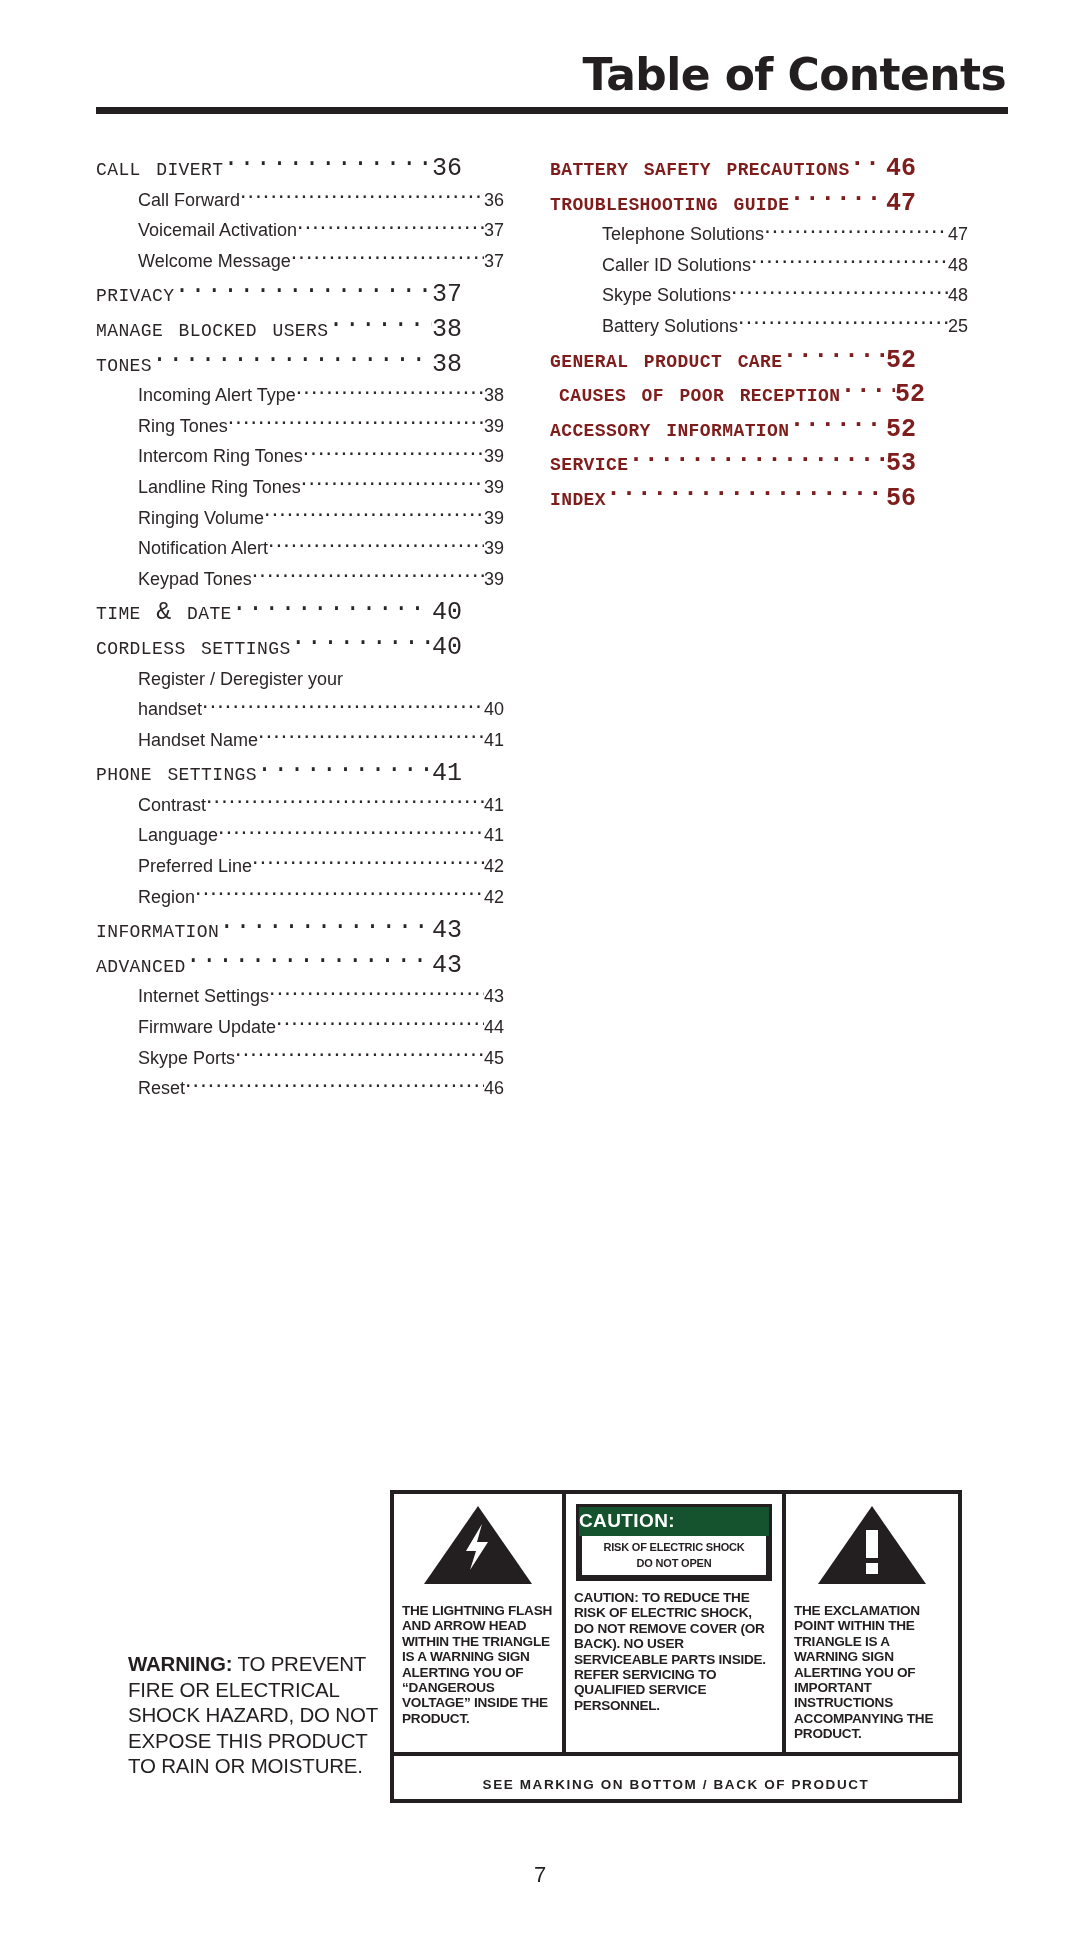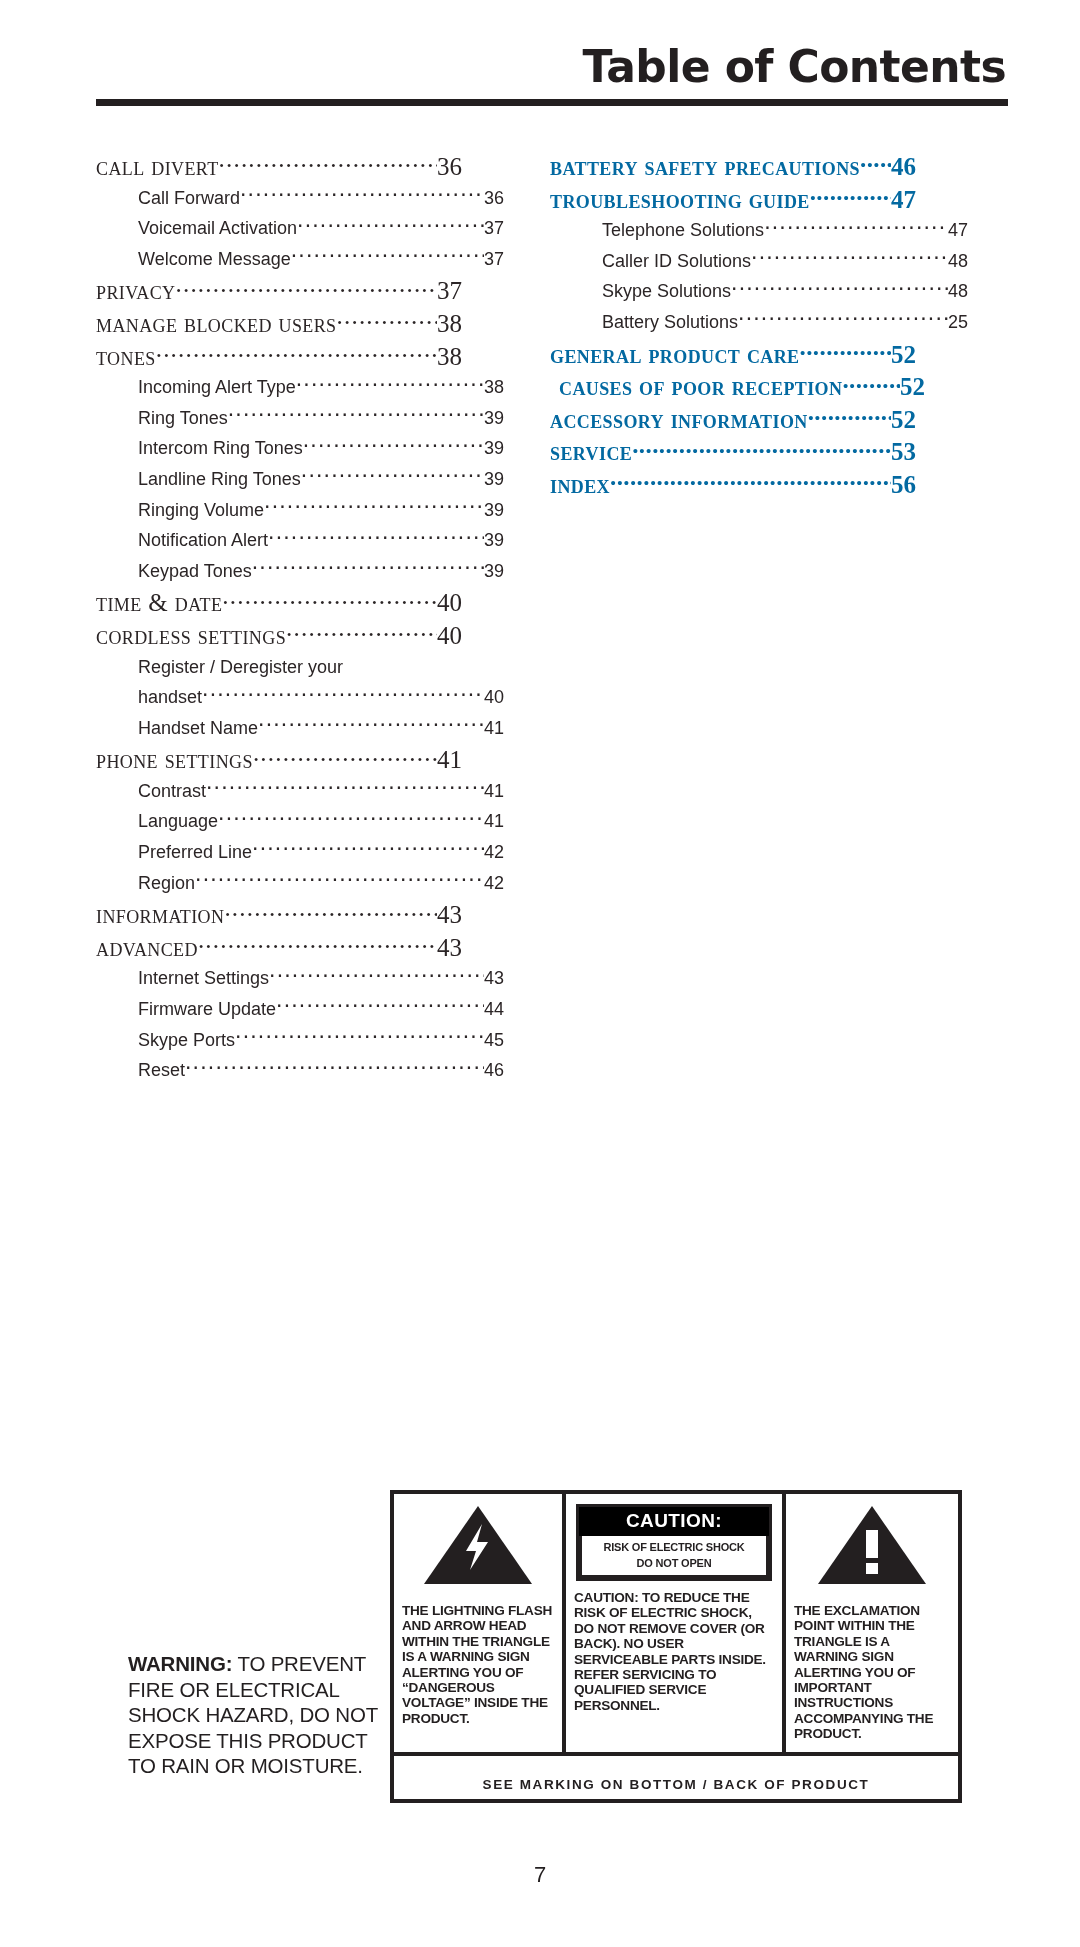--- a/index.html
+++ b/index.html
@@ -14,21 +14,21 @@
     position: relative;
     font-family: "Liberation Sans", sans-serif;
     color: #231f20;
     -webkit-font-smoothing: antialiased;
   }
 
   
   .page-header {
     position: absolute;
     left: 96px;
-    top: 44px;
+    top: 52px;
     width: 912px;
   }
   .page-title {
     text-align: right;
     font-family: "DejaVu Sans", sans-serif;
     font-weight: bold;
     font-size: 44px;
     letter-spacing: -0.6px;
     line-height: 1.05;
     color: #231f20;
@@ -63,21 +63,21 @@
   .entry {
     display: flex;
     align-items: baseline;
     width: 100%;
     white-space: nowrap;
     overflow: hidden;
   }
 
   
   .entry.lvl1 {
-    font-family: Liberation Serif, serif;
+    font-family: Liberation Mono, monospace;
     font-size: 25px;
     line-height: 30.6px;
     font-weight: normal;
     color: #2b2526;
   }
   .entry.lvl1 .label {
     font-variant: small-caps;
     text-transform: lowercase;
     letter-spacing: 0.4px;
   }
@@ -112,21 +112,21 @@
   .entry.lvl1 .leader::after { font-size: 25px; }
   .entry.lvl2 .leader::after { font-size: 23px; }
 
   
   .entry.wrap-first .leader::after { content: ""; }
 
   
   .toc-col.right .entry.lvl1 {
     font-weight: bold;
     font-size: 25px;
-    color: #0369a1;
+    color: #7f1d1d;
   }
   .toc-col.right .entry.lvl1 .pagenum { font-weight: bold; }
   .toc-col.right .entry.lvl1 .leader::after { font-weight: bold; letter-spacing: 0.4px; }
   .toc-col.right .entry.lvl2 {
     padding-left: 52px;
     font-weight: normal;
   }
   .toc-col.right .entry.indent1 { padding-left: 9px; }
 
   
@@ -172,25 +172,25 @@
   .cell-b { width: 220px; flex: 0 0 220px; }
   .cell-c { width: 172px; flex: 0 0 172px; }
 
   .tri-wrap {
     display: flex;
     justify-content: center;
     align-items: center;
     height: 86px;
   }
   .caution-head {
-    background: #000000;
+    background: #14532d;
     color: #ffffff;
     font-weight: bold;
     font-size: 19px;
-    text-align: center;
+    text-align: left;
     padding: 3px 0 4px 0;
     letter-spacing: 0.4px;
   }
   .caution-sub {
     border: 3px solid #231f20;
     border-top: none;
     text-align: center;
     font-size: 11px;
     line-height: 16px;
     font-weight: bold;

